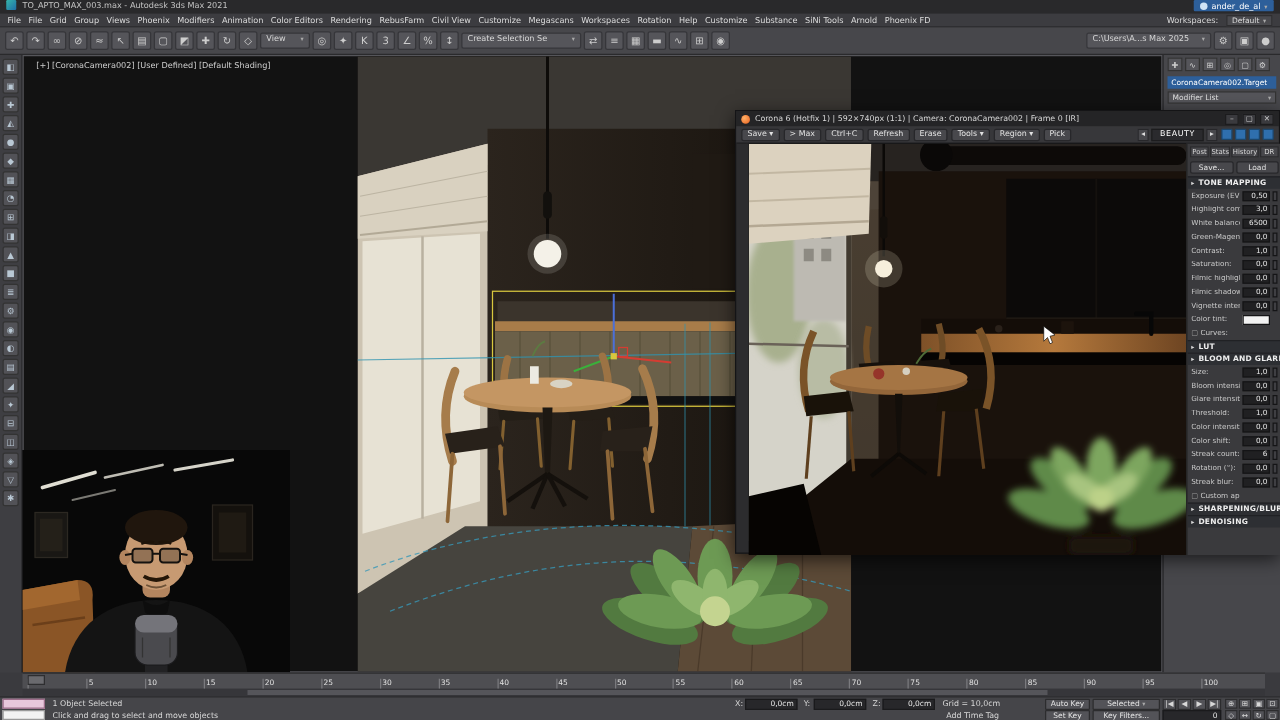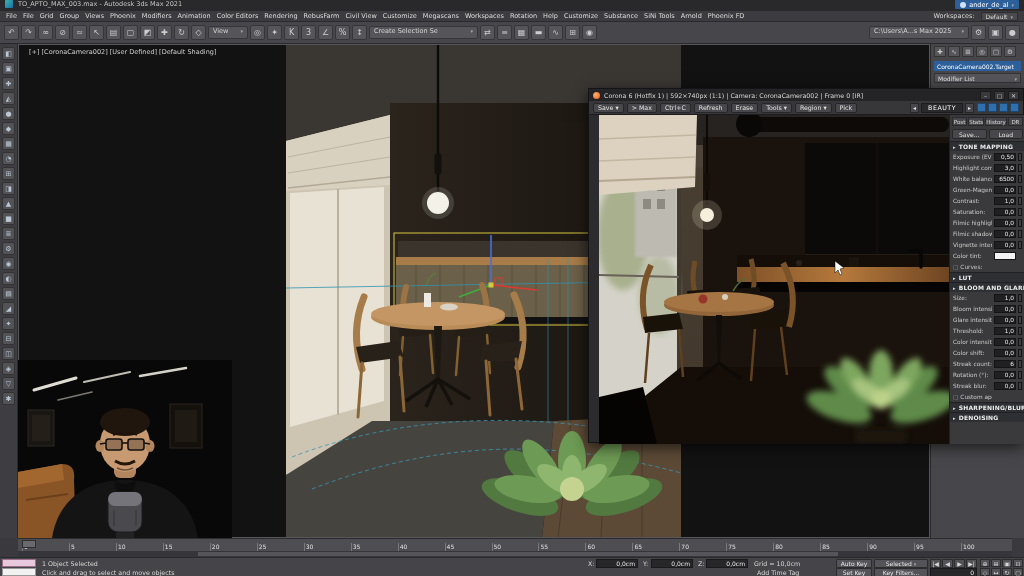--- a/index.html
+++ b/index.html
@@ -151,21 +151,21 @@
     <span class="iconrow">
 
     <span class="tbi">◎</span>
         <span class="tbi">✦</span>
         <span class="tbi">K</span>
         <span class="tbi">3</span>
         <span class="tbi">∠</span>
         <span class="tbi">%</span>
         <span class="tbi">↕</span>
       </span>
-    <span class="tbfield" style="width:109px">
+    <span class="tbfield" style="width:96px">
       <span>Create Selection Se</span>
       <span class="caret" style="margin-left:auto"></span>
     </span>
     <span class="iconrow">
 
     <span class="tbi">⇄</span>
         <span class="tbi">≡</span>
         <span class="tbi">▦</span>
         <span class="tbi">▬</span>
         <span class="tbi">∿</span>

